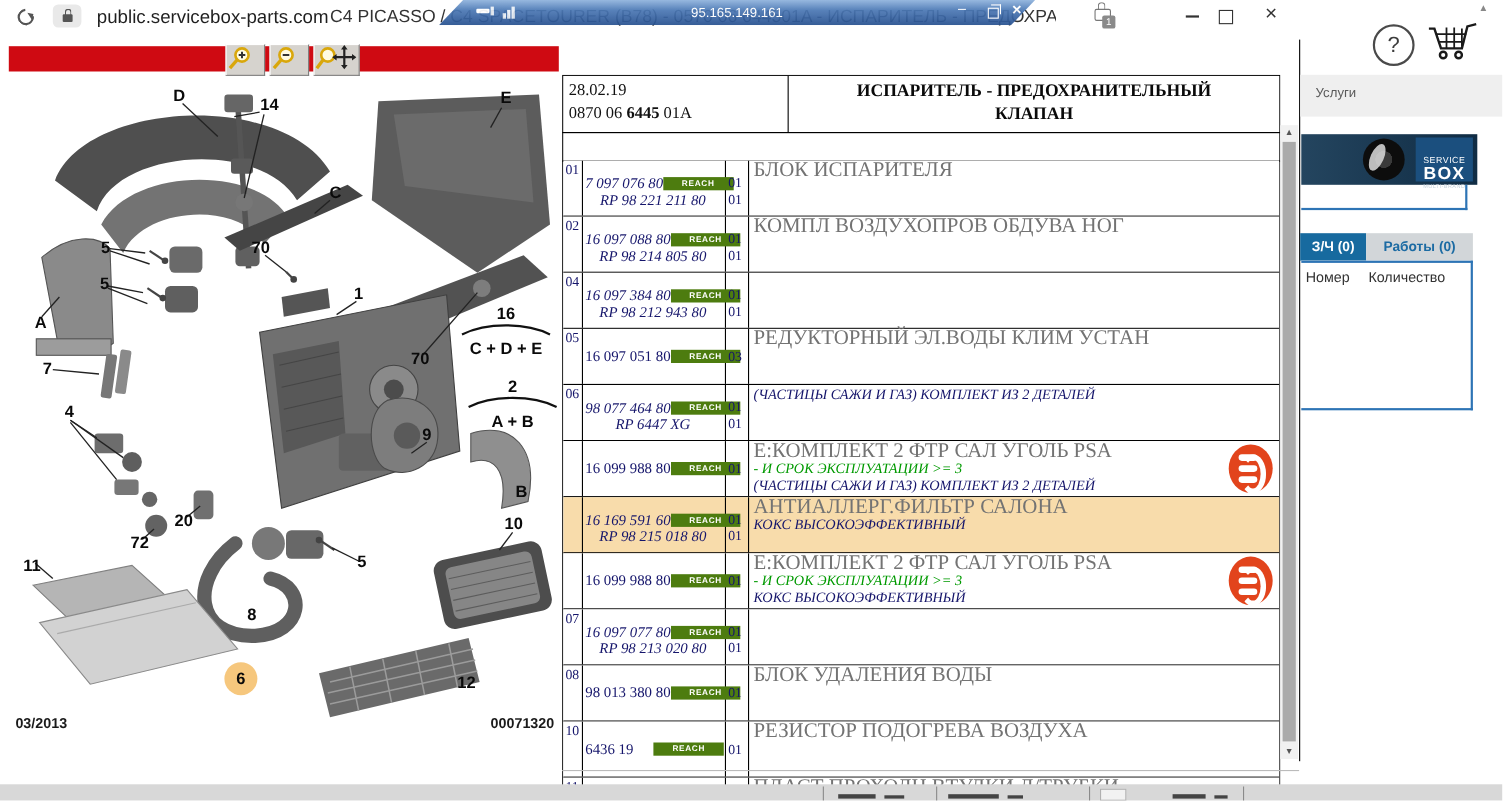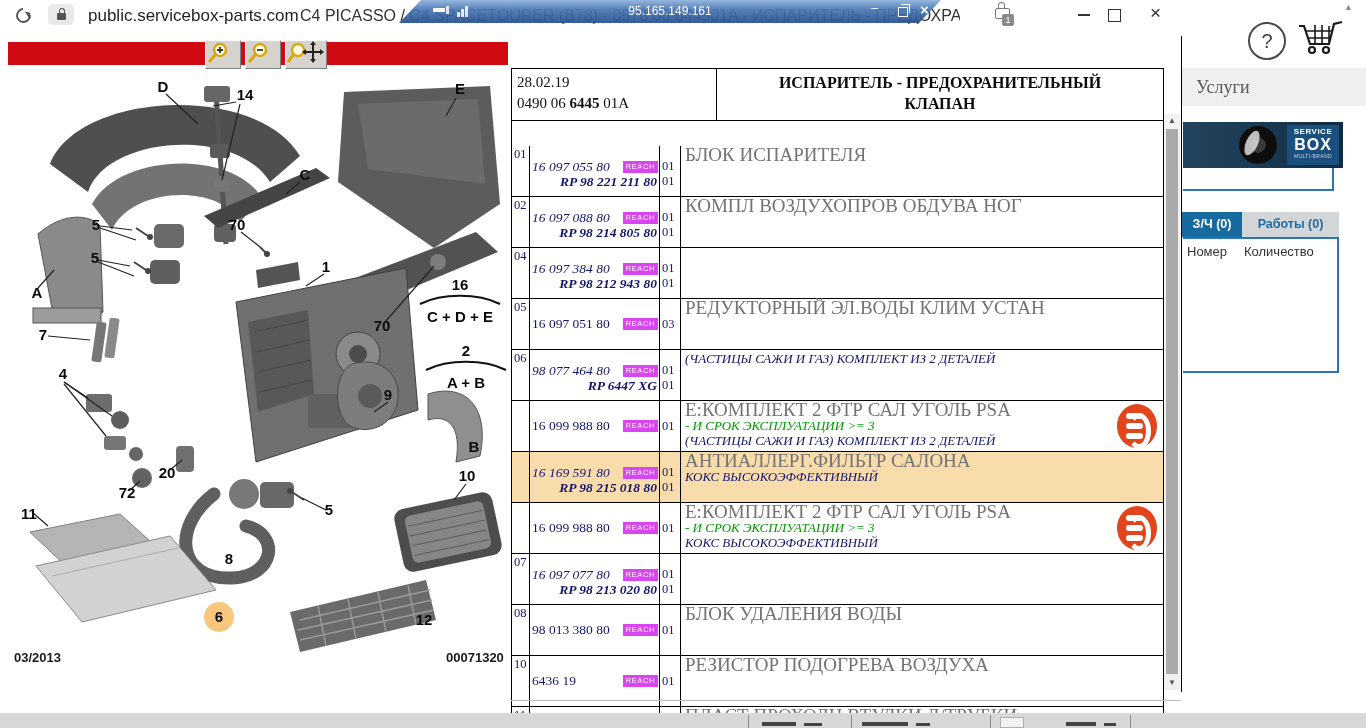--- a/index.html
+++ b/index.html
@@ -65,48 +65,48 @@
   .rows-wrap{position:absolute;left:0;top:78px;width:651px;height:576px;border-left:1px solid #000;border-right:1px solid #000;overflow:hidden;}
   .prow{display:flex;height:51px;box-sizing:border-box;border-bottom:1px solid #000;background:#fff;}
   .prow.hl{background:#f8dcab;}
   .c-ref{width:18px;border-right:1px solid #000;font-size:12.5px;padding:1px 1px 0 2px;box-sizing:border-box;}
   .c-pn{width:130px;border-right:1px solid #000;box-sizing:border-box;display:flex;flex-direction:column;padding-top:13px;}
   .c-pn.center{justify-content:center;padding-top:0;}
   .pn-line{display:flex;justify-content:space-between;align-items:center;padding:0 1px 0 2px;height:15px;}
   .pn{font-size:13.5px;white-space:nowrap;}
   .pni{font-style:italic;}
   .pnb{font-weight:normal;}
-  .reach{background:#d946ef;color:#fff;font-family:"Liberation Sans",sans-serif;font-size:7.5px;font-weight:normal;letter-spacing:.6px;padding:2px 3px;line-height:8px;}
-  .rp{font-size:13.5px;font-weight:bold;font-style:italic;text-align:right;padding-right:2px;height:15px;line-height:15px;white-space:nowrap;}
+  .reach{background:#4d7c0f;color:#fff;font-family:"Liberation Sans",sans-serif;font-size:7.5px;font-weight:bold;letter-spacing:.6px;padding:2px 17px;line-height:8px;}
+  .rp{font-size:13.5px;font-weight:normal;font-style:italic;text-align:center;padding-right:2px;height:15px;line-height:15px;white-space:nowrap;}
   .c-qty{width:21px;border-right:1px solid #000;box-sizing:border-box;font-size:12.5px;line-height:15px;padding-top:13px;text-align:left;padding-left:2px;}
   .c-qty.center{padding-top:0;display:flex;flex-direction:column;justify-content:center;}
   .c-desc{flex:1;padding:1px 4px;position:relative;box-sizing:border-box;}
   .d-h{font-weight:normal;font-size:19px;line-height:16px;color:#737373;}
   .d-p{font-size:13px;line-height:15px;}
   .d-i{font-style:italic;font-size:13px;line-height:15px;}
   .d-g{font-style:italic;font-size:13px;line-height:15px;color:#009a00;}
   .elogo{position:absolute;right:6px;top:50%;transform:translateY(-50%);width:40px;height:44px;background:#e2441c;border-radius:50%;}
   .elogo span{position:absolute;left:9px;width:17px;height:6px;background:#fff;border-radius:3px;}
   .elogo i{position:absolute;right:6px;top:9px;width:14px;height:26px;border:5px solid #fff;border-left-color:transparent;border-radius:50%;}
 
   
   .vscroll{left:1164px;top:114px;width:16px;height:576px;background:#f1f1f1;}
   .vs-arrow{position:absolute;left:0;width:16px;height:14px;text-align:center;font-size:8px;color:#555;line-height:14px;background:#f1f1f1;}
   .vs-thumb{position:absolute;left:2px;top:15px;width:12px;height:545px;background:#aaa;}
   .sep-vert{left:1181px;top:36px;width:1px;height:656px;background:#000;}
   .hline-bottom{left:511px;top:700px;width:670px;height:1px;background:#bbb;}
 
   
   .svc-bar{left:1182px;top:68px;width:184px;height:38px;background:#efefef;}
-  .svc-text{position:absolute;left:14px;top:9px;font-size:18px;color:#5a5a5a;font-family:Liberation Serif, serif;}
+  .svc-text{position:absolute;left:14px;top:9px;font-size:12px;color:#5a5a5a;}
   .banner{left:1183px;top:122px;width:160px;height:46px;background:linear-gradient(90deg,#24455f 0%,#102c44 100%);}
   .tire{position:absolute;left:56px;top:4px;width:38px;height:38px;border-radius:50%;background:radial-gradient(circle at 50% 50%,#3a3a3a 0 28%,#0d0d0d 29% 100%);}
   .tire:before{content:'';position:absolute;left:7px;top:4px;width:12px;height:26px;background:#ddd;border-radius:50%;transform:rotate(24deg);opacity:.85;}
   .sblogo{position:absolute;left:104px;top:3px;width:52px;height:40px;background:#1b4f7e;text-align:center;color:#fff;}
-  .sblogo .l1{font-size:8px;font-weight:bold;letter-spacing:.5px;line-height:10px;padding-top:2px;}
+  .sblogo .l1{font-size:8px;font-weight:normal;letter-spacing:.5px;line-height:10px;padding-top:16px;}
   .sblogo .l2{font-size:16px;font-weight:bold;line-height:15px;letter-spacing:1px;}
   .sblogo .l3{font-size:5px;color:#c8d4de;line-height:8px;letter-spacing:.4px;}
   .corner-v{left:1332px;top:168px;width:2px;height:23px;background:#2d74b5;}
   .corner-h{left:1183px;top:189px;width:151px;height:2px;background:#2d74b5;}
   .tab{position:absolute;top:212px;height:25px;box-sizing:border-box;font-size:12.5px;font-weight:bold;text-align:center;line-height:25px;cursor:pointer;}
   .tab.active{left:1182px;width:60px;background:#176a9f;color:#fff;}
   .tab.inactive{left:1242px;width:97px;background:#d2d6d9;color:#1c6ba3;}
   .panel-box{left:1183px;top:237px;width:154px;height:132px;background:#fff;border:2px solid #2d74b5;border-left:none;}
   .colhead{position:absolute;top:5px;font-size:13px;color:#333;}
 
@@ -323,33 +323,33 @@
       <text x="211" y="558" class="dlbl">6</text>
       <text x="416" y="561" class="dlbl">12</text>
     </svg>
   <div class="abs diag-foot" style="left:14px;top:650px;">03/2013</div>
   <div class="abs diag-foot" style="left:446px;top:650px;">00071320</div>
 
   <div class="abs sheet">
     <div class="doc-head">
       <div class="doc-head-left">
         <div>28.02.19</div>
-        <div><span>0490 06 </span><span style="font-weight:bold">6445</span><span> 01A</span></div>
+        <div><span>0870 06 </span><span style="font-weight:bold">6445</span><span> 01A</span></div>
       </div>
       <div class="doc-head-right">
         <span class="doc-title">ИСПАРИТЕЛЬ - ПРЕДОХРАНИТЕЛЬНЫЙ КЛАПАН</span>
       </div>
     </div>
     <div class="doc-strip"></div>
     <div class="rows-wrap">
         <div class="prow">
           <div class="c-ref">01</div>
           <div class="c-pn">
             <div class="pn-line">
-              <span class="pn pni">16 097 055 80</span>
+              <span class="pn pni">7 097 076 80</span>
               <span class="reach">REACH</span>
             </div>
             <div class="rp">RP 98 221 211 80</div>
           </div>
           <div class="c-qty">
             <div>01</div>
             <div>01</div>
           </div>
           <div class="c-desc">
             <div class="d-h">БЛОК ИСПАРИТЕЛЯ</div>
@@ -438,21 +438,21 @@
               <span style="top: 19px;"></span>
               <span style="top: 29px;"></span>
               <i></i>
             </span>
           </div>
         </div>
         <div class="prow hl">
           <div class="c-ref"></div>
           <div class="c-pn">
             <div class="pn-line">
-              <span class="pn pni">16 169 591 80</span>
+              <span class="pn pni">16 169 591 60</span>
               <span class="reach">REACH</span>
             </div>
             <div class="rp">RP 98 215 018 80</div>
           </div>
           <div class="c-qty">
             <div>01</div>
             <div>01</div>
           </div>
           <div class="c-desc">
             <div class="d-h">АНТИАЛЛЕРГ.ФИЛЬТР САЛОНА</div>

